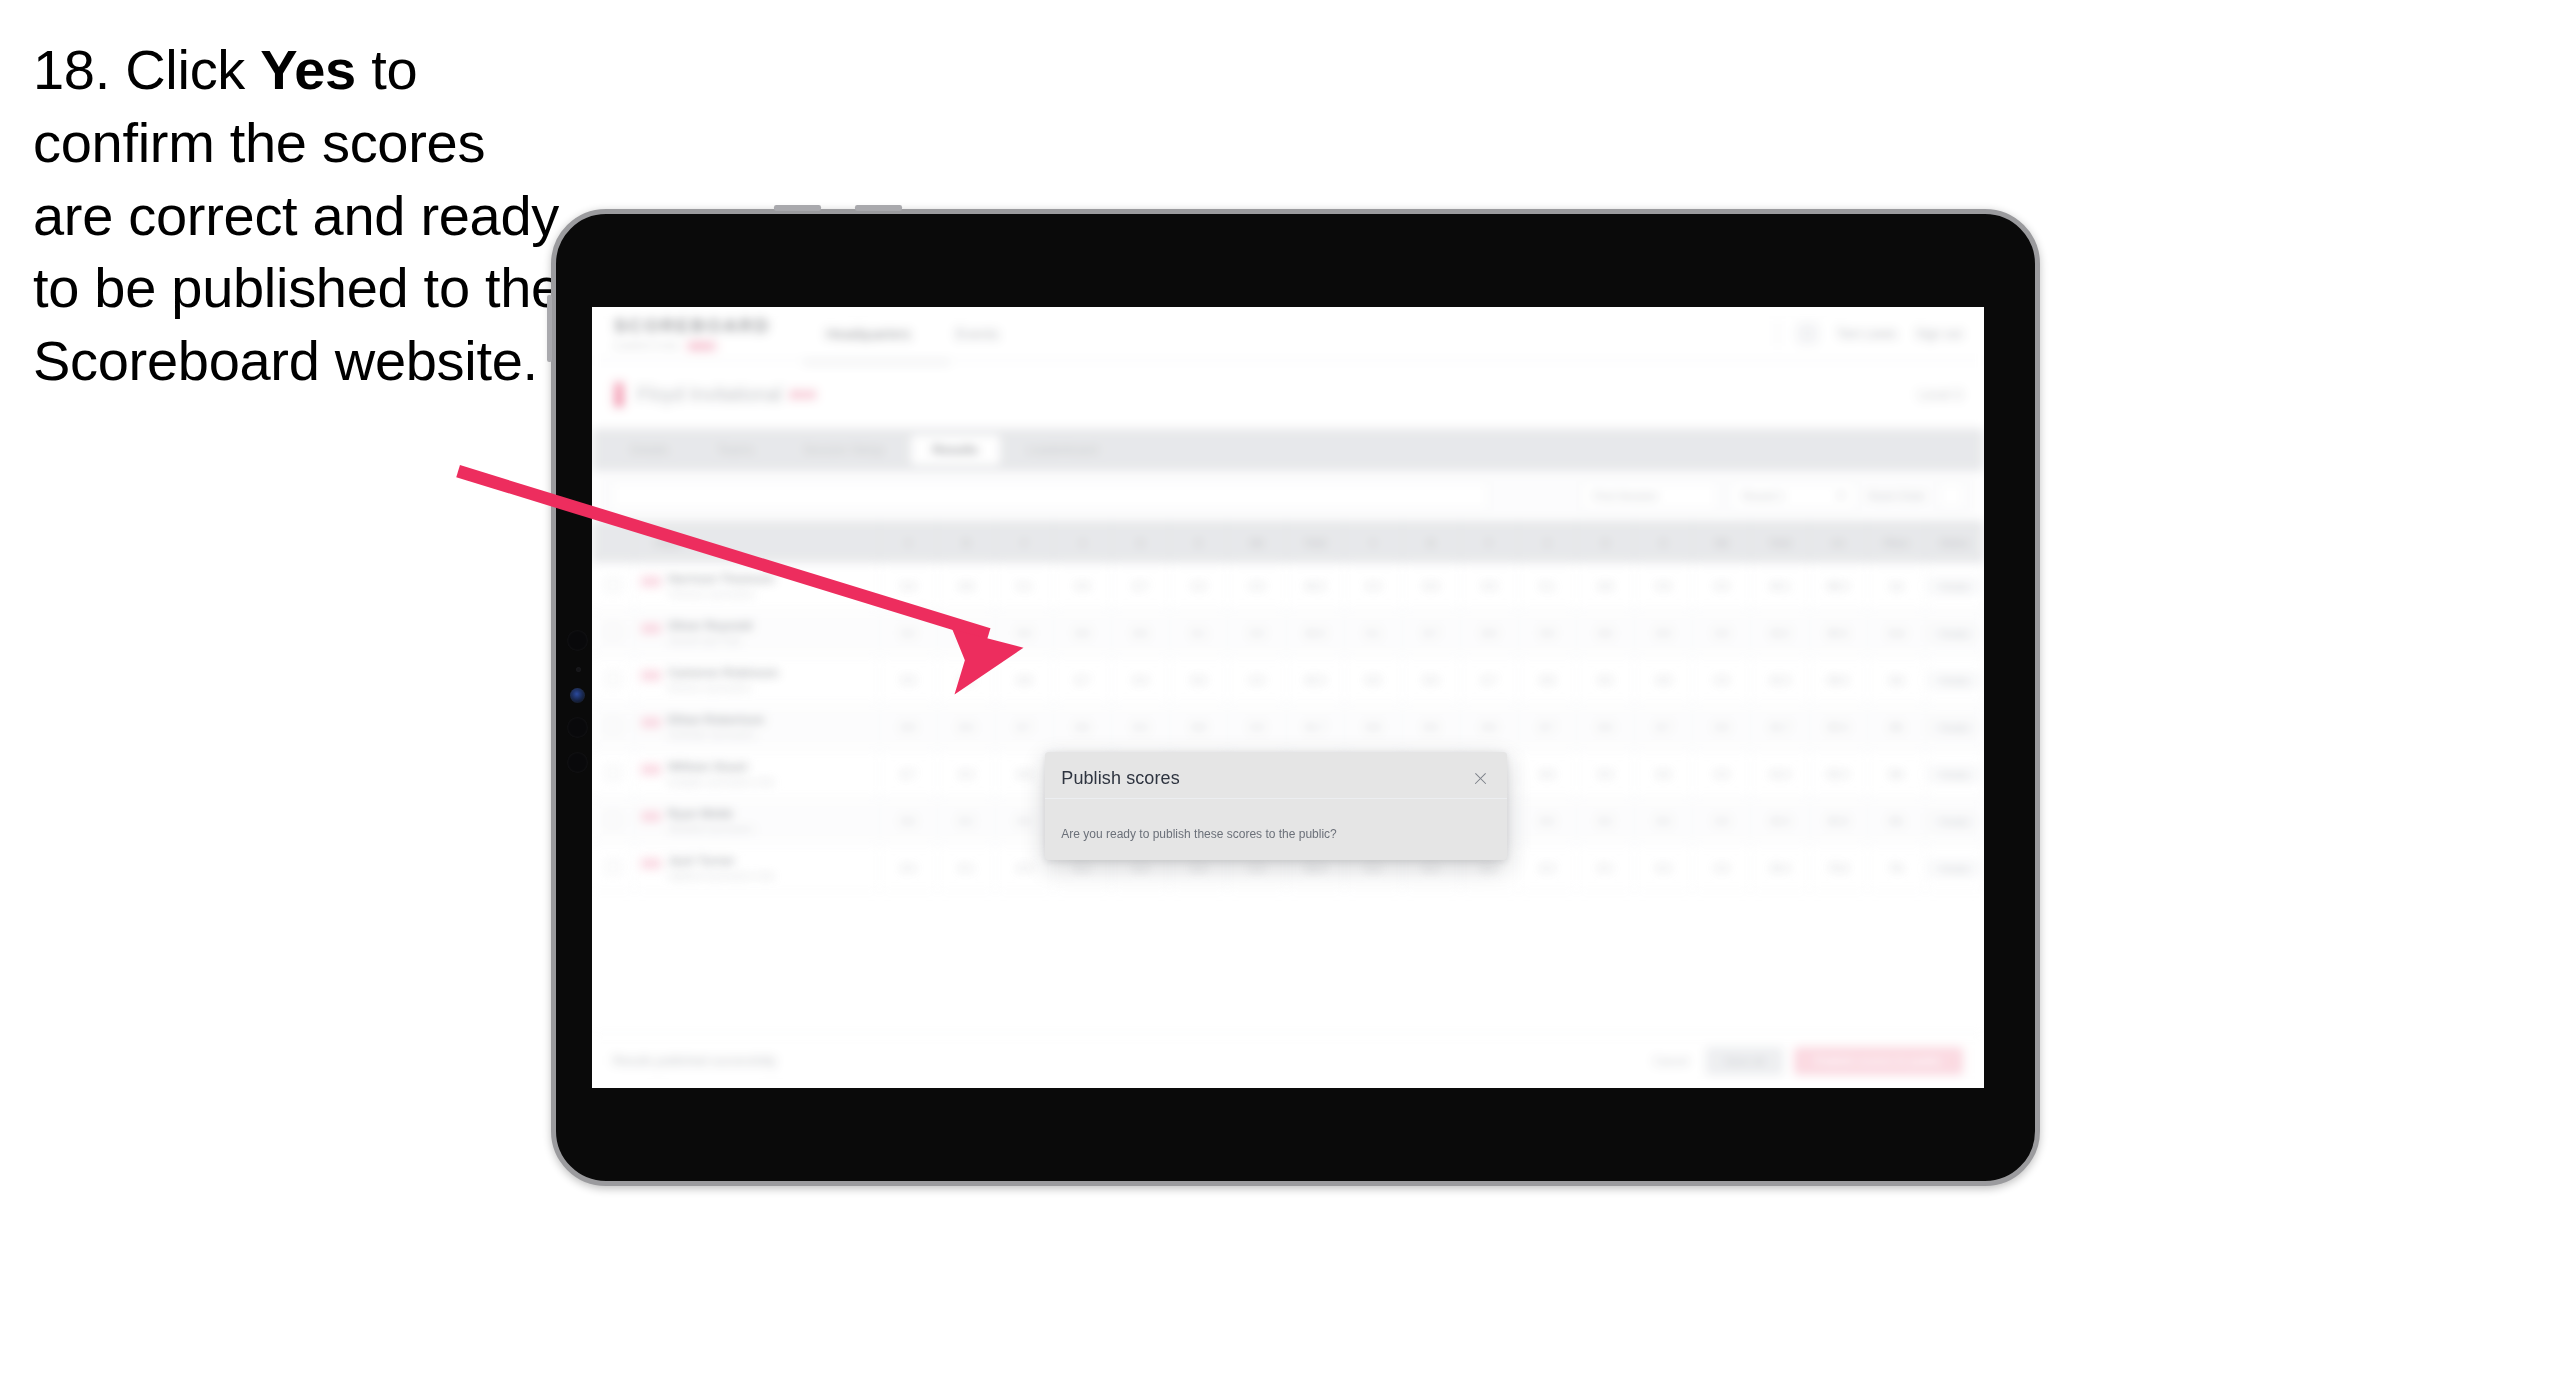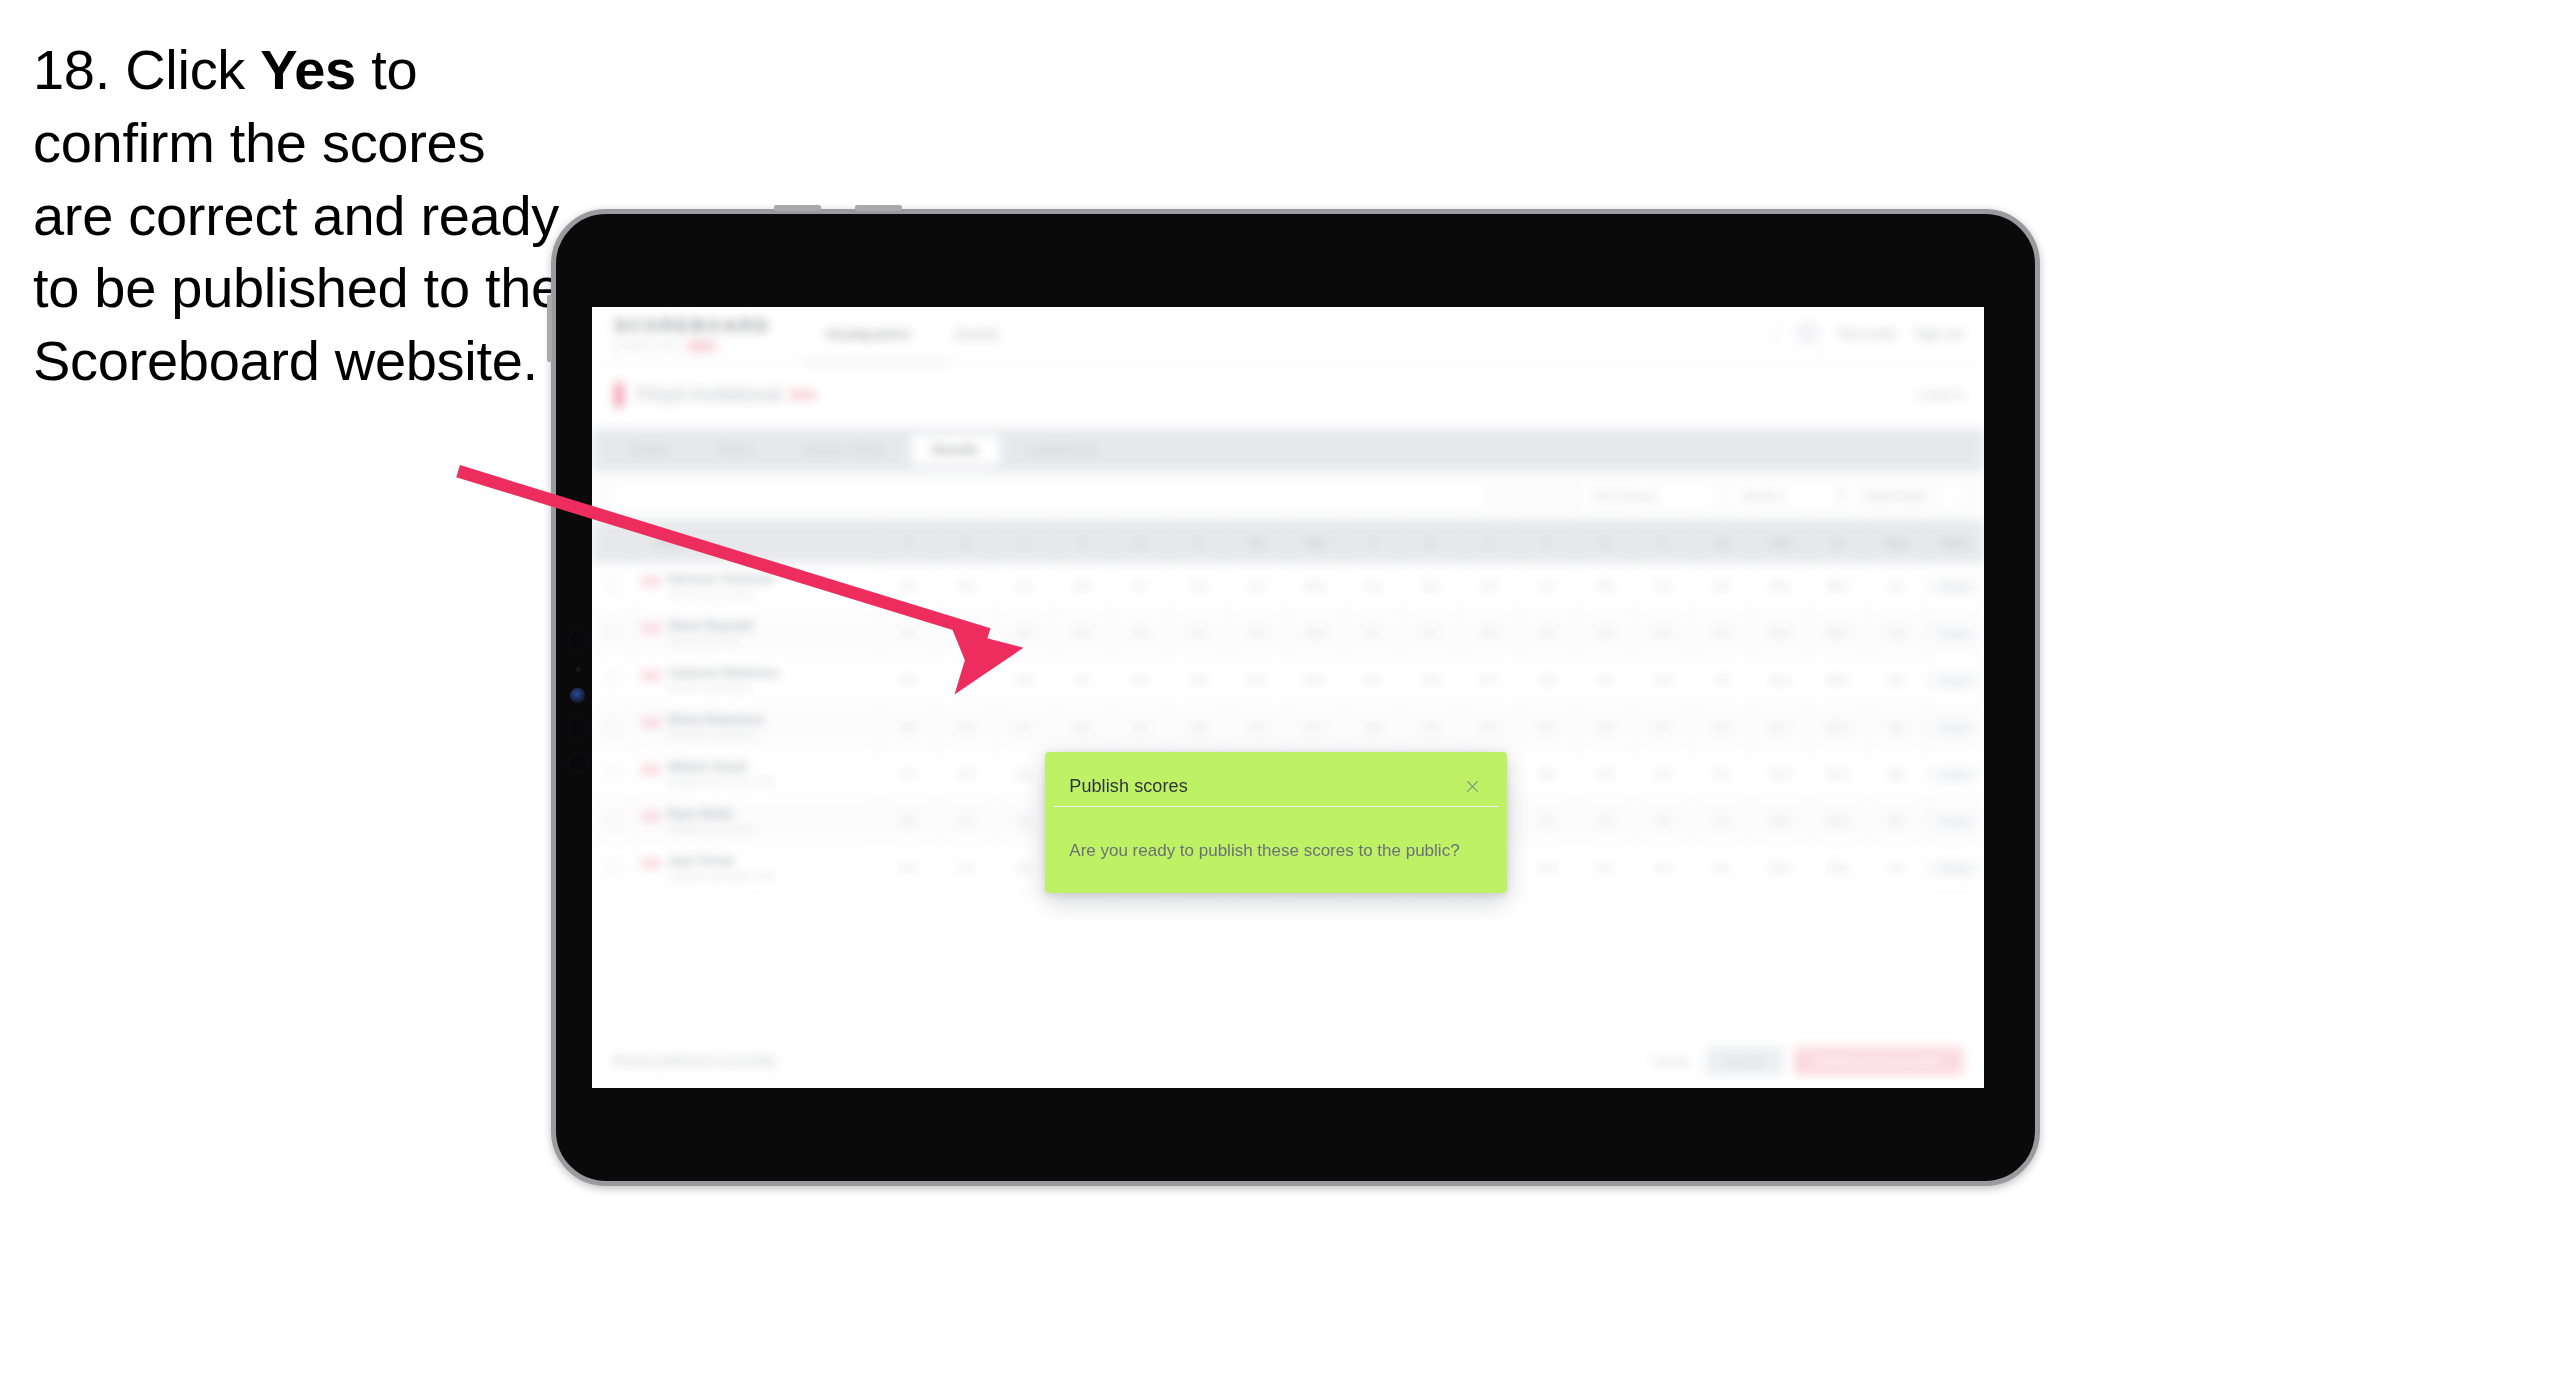--- a/index.html
+++ b/index.html
@@ -219,43 +219,43 @@
   .btn-pink {
     background: #f9b9c8; color: #ffffff; font-size: 11px;
     padding: 8.2px 21px; border-radius: 4.5px; font-weight: 600;
   }
 
   
   .modal-shade { position: absolute; inset: 0; background: rgba(255,255,255,0.16); }
   .modal {
     position: absolute;
     left: 453px; top: 445px; width: 462px;
-    background: #bef264;
+    background: #e5e5e5;
     border-radius: 3.7px;
     box-shadow: 0 7.4px 25px rgba(26,30,40,0.20), 0 1.5px 6px rgba(26,30,40,0.10);
     box-sizing: border-box;
-    padding: 8px;
+    padding: 0;
   }
   .modal-head {
     display: flex; align-items: flex-start;
     padding: 16.3px 16.3px 9px 16.3px;
     border-bottom: 0.7px solid #eceef1;
   }
   .modal-title { font-size: 18px; color: #2e3440; font-weight: 400; letter-spacing: 0.1px; }
   .modal-close {
     margin-left: auto; width: 21px; height: 21px; position: relative; cursor: pointer;
   }
   .modal-close::before, .modal-close::after {
     content: ""; position: absolute; left: 3px; top: 9.6px; width: 15px; height: 1.3px;
     background: #7c8089; border-radius: 0.7px;
   }
   .modal-close::before { transform: rotate(45deg); }
   .modal-close::after  { transform: rotate(-45deg); }
   .modal-body { padding: 15px 16.3px 4.5px 16.3px; }
-  .modal-text { font-size: 17px; color: #6b7079; line-height: 1.45; }
+  .modal-text { font-size: 12px; color: #6b7079; line-height: 1.45; }
   .modal-foot {
     display: flex; justify-content: flex-end; align-items: center; gap: 10.4px;
     padding: 16.3px 16.3px 19.3px 16.3px;
   }
   .m-btn {
     font-size: 12.6px; border-radius: 3.7px; padding: 8.2px 19.3px; cursor: pointer;
     font-family: "Liberation Sans", sans-serif; line-height: 1;
   }
   .m-btn-cancel {
     background: #ffffff; color: #3f4654; border: 0.7px solid #cfd9ea;

